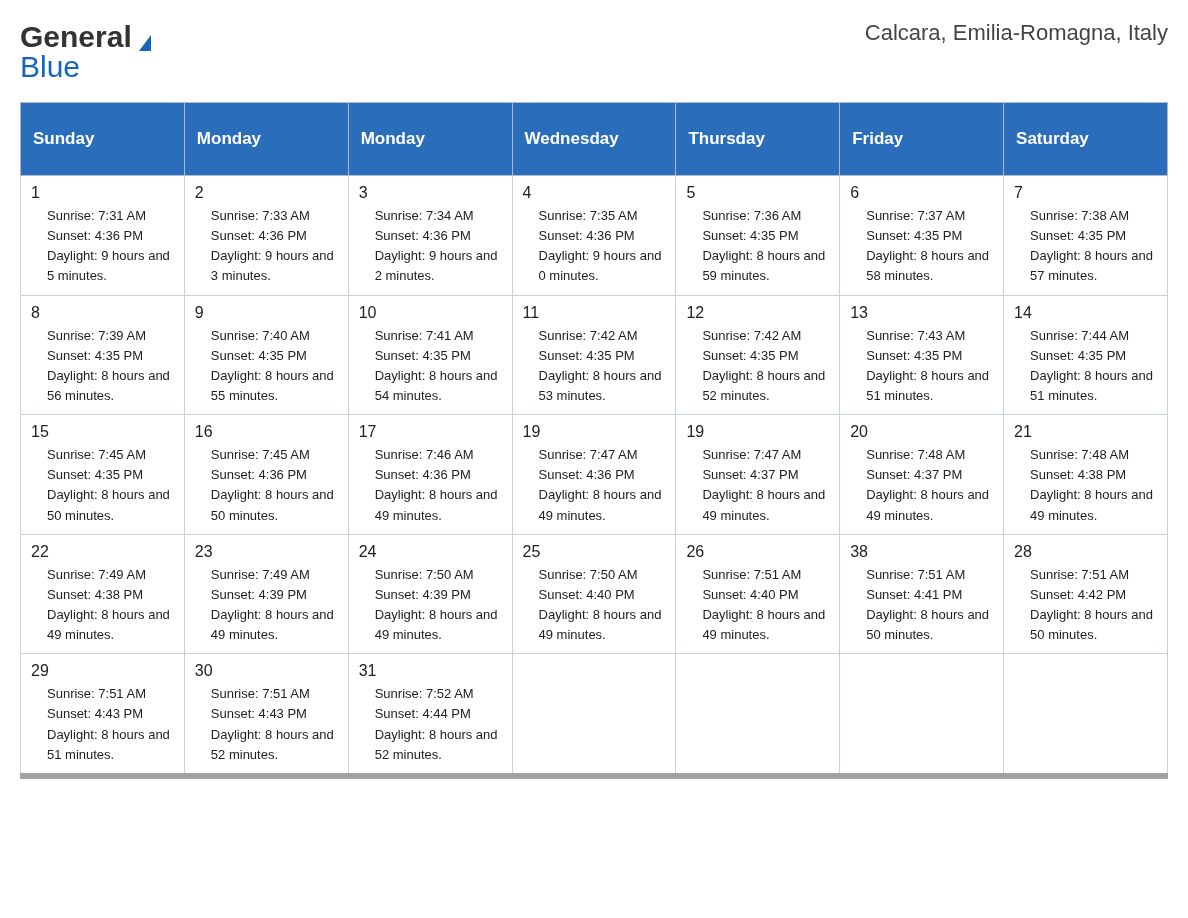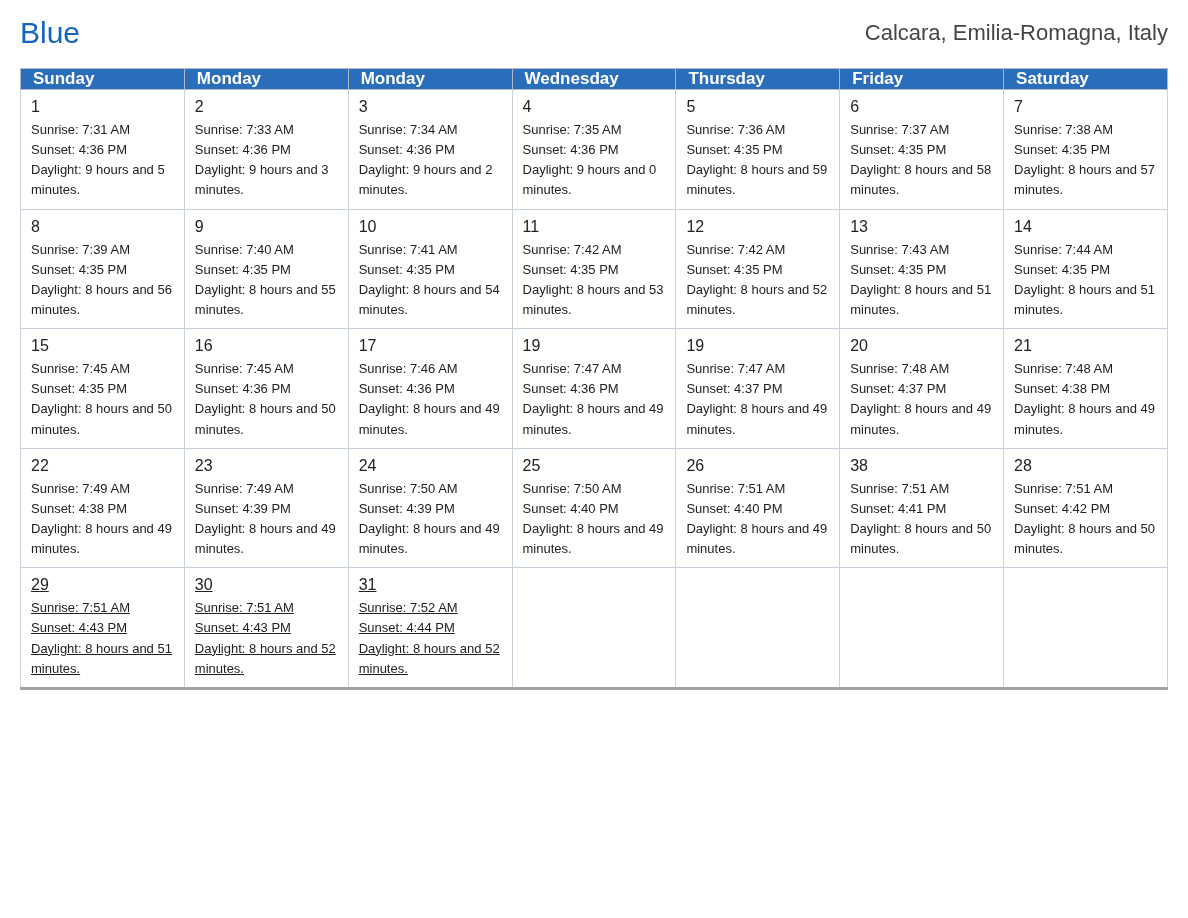--- a/index.html
+++ b/index.html
@@ -37,21 +37,21 @@
     .calendar {
       width: 100%;
       border-collapse: collapse;
       border: 1px solid #b0b8c8;
     }
     .calendar th {
       background-color: #2a6ebb;
       color: #fff;
       font-size: 17px;
       font-weight: bold;
-      padding: 0 12px;
+      padding: 26px 12px;
       text-align: left;
       border: 1px solid #b0b8c8;
     }
     .calendar td {
       vertical-align: top;
       padding: 8px 10px;
       border: 1px solid #c8d0dc;
       width: calc(100% / 7);
       font-size: 13.5px;
       color: #222;
@@ -60,40 +60,46 @@
     .day-number {
       font-size: 16px;
       font-weight: normal;
       margin-bottom: 4px;
       display: block;
     }
     .day-info {
       font-size: 13px;
       color: #222;
       line-height: 1.55;
+      margin-left: 16px;
     }
     .calendar tr:last-child td {
-      border-bottom: 3px solid #a3a3a3;
-      text-decoration: underline;
+      border-bottom: 6px solid #a3a3a3;
     }
     .empty-cell {
       background: #fff;
     }
     
     .logo-wrapper {
       display: flex;
       align-items: center;
       gap: 0;
     }
   </style>
 </head>
 <body>
 
 <div class="header">
   <div class="logo">
+    <div class="logo-wrapper">
+      <div>
+        <div style="font-size:30px;font-weight:bold;color:#333;display:inline;">General</div>
+        <div style="display:inline-block;width:0;height:0;border-left:12px solid transparent;border-bottom:16px solid #1565c0;margin-left:3px;vertical-align:middle;"></div>
+      </div>
+    </div>
     <div style="font-size:30px;font-weight:normal;color:#1565c0;margin-top:-4px;padding-left:0;">Blue</div>
   </div>
   <div class="title-section">
     <div class="location">Calcara, Emilia-Romagna, Italy</div>
   </div>
 </div>
 
 <table class="calendar">
   <thead>
     <tr>

